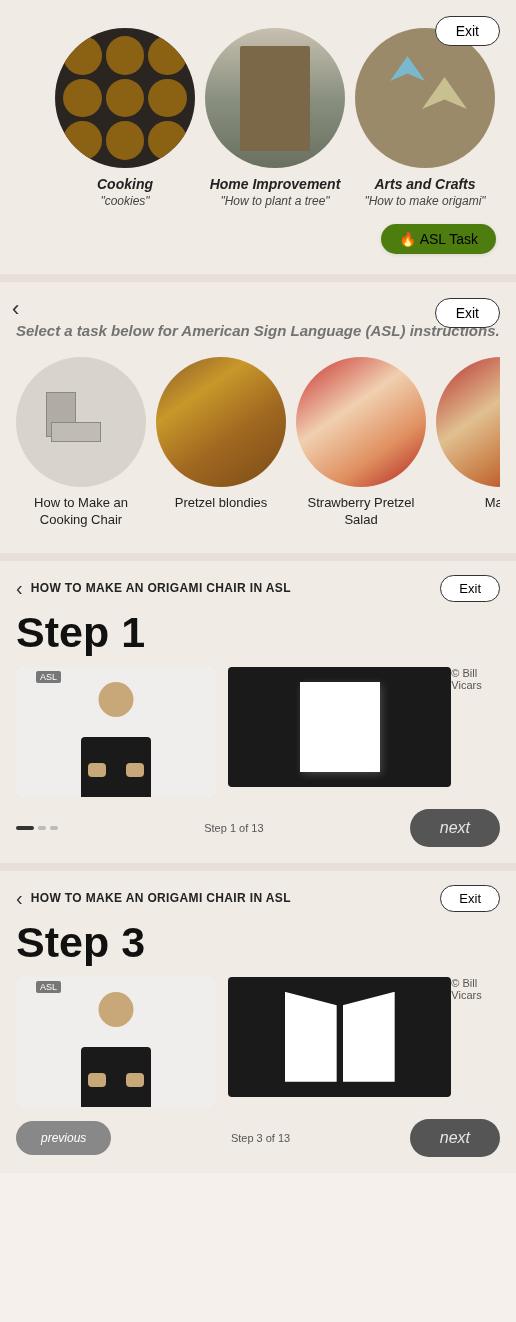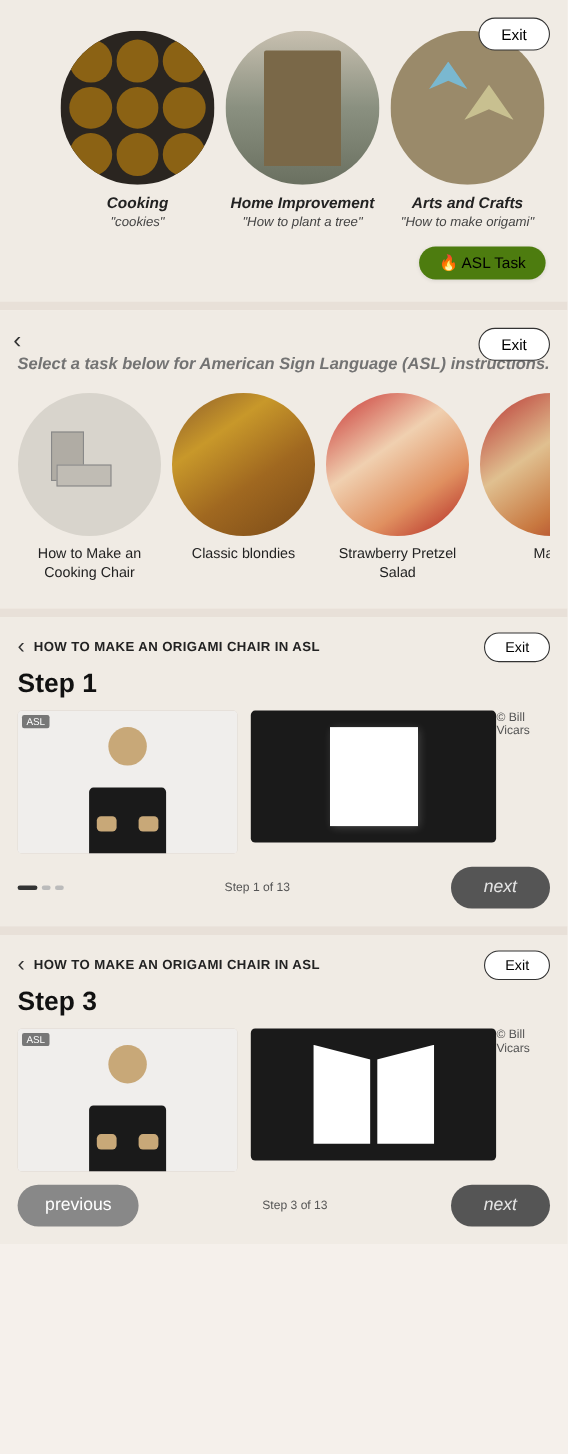--- a/index.html
+++ b/index.html
@@ -184,21 +184,21 @@
     }
     .step-exit-btn {
       border: 1.5px solid #333;
       background: white;
       border-radius: 20px;
       padding: 5px 18px;
       font-size: 13px;
       cursor: pointer;
     }
     .step-number {
-      font-size: 24px;
+      font-size: 43px;
       font-weight: 800;
       color: #111;
       margin-bottom: 10px;
     }
     .step-content {
       display: flex;
       gap: 12px;
       align-items: flex-start;
     }
     .video-thumbnail {
@@ -206,21 +206,21 @@
       height: 130px;
       background: #d8d0c8;
       border-radius: 4px;
       overflow: hidden;
       position: relative;
       flex-shrink: 0;
     }
     .video-tag {
       position: absolute;
       top: 4px;
-      left: 4px;
+      left: 20px;
       background: #777;
       color: white;
       font-size: 9px;
       padding: 1px 4px;
       border-radius: 2px;
     }
     .step-image-container {
       flex: 1;
       display: flex;
       flex-direction: row;
@@ -284,21 +284,22 @@
       font-size: 16px;
       font-style: italic;
       cursor: pointer;
     }
     .prev-btn {
       background: #888;
       color: white;
       border: none;
       border-radius: 25px;
       padding: 10px 25px;
-      font-size: 16px;
+      font-size: 12px;
+      font-style: italic;
       cursor: pointer;
       text-align: right;
     }
 
     
     .person-container {
       width: 100%;
       height: 100%;
       background: #f0eeec;
       display: flex;
@@ -533,21 +534,21 @@
           </div>
         </div>
       </div>
       <span class="task-title">How to Make an Cooking Chair</span>
     </div>
 
     <div class="task-item">
       <div class="task-circle">
         <div class="img-blondies"></div>
       </div>
-      <span class="task-title">Classic blondies</span>
+      <span class="task-title">Pretzel blondies</span>
     </div>
 
     <div class="task-item">
       <div class="task-circle">
         <div class="img-strawberry"></div>
       </div>
       <span class="task-title">Strawberry Pretzel Salad</span>
     </div>
 
     <div class="task-item">

